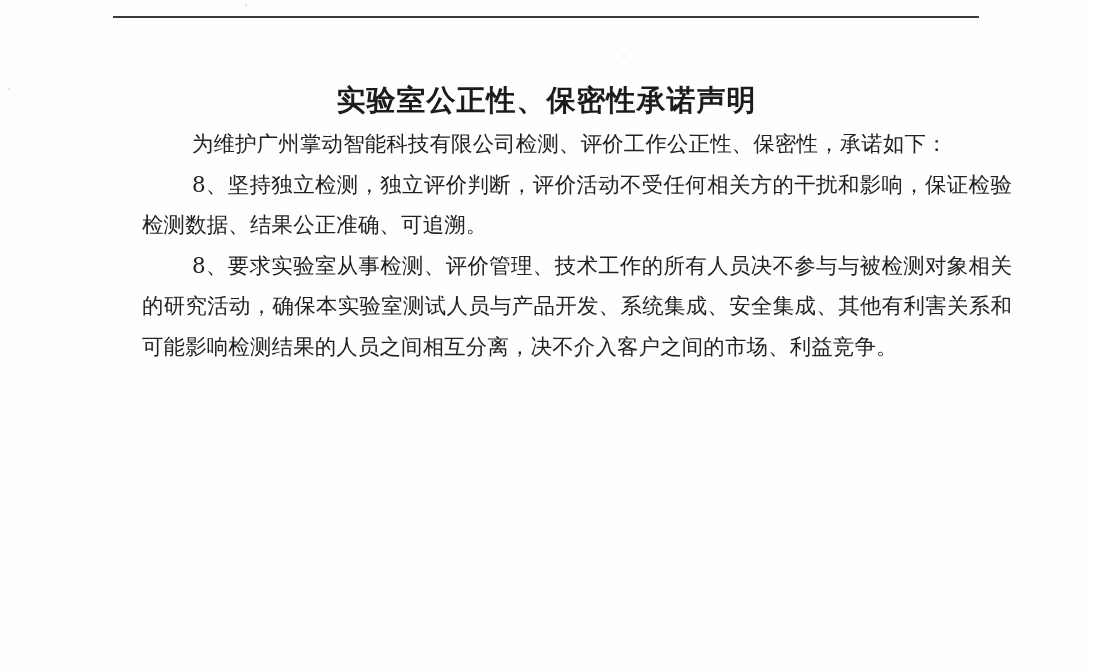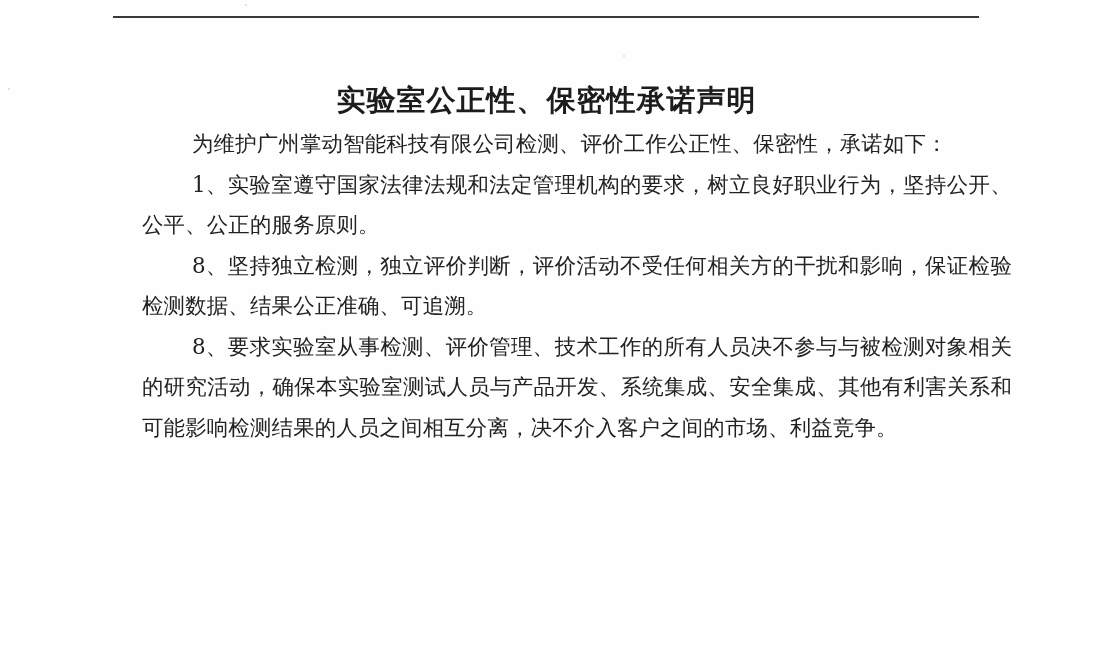--- a/index.html
+++ b/index.html
@@ -85,19 +85,18 @@
   <div class="header-rule"></div>
 
   <div class="speck" style="left:245px;top:4px;"></div>
   <div class="speck" style="left:8px;top:88px;"></div>
   <div class="speck" style="left:623px;top:55px;"></div>
 
   <h1 class="title">实验室公正性、保密性承诺声明</h1>
 
   <div class="body-text">
     <p class="para">为维护广州掌动智能科技有限公司检测、评价工作公正性、保密性，承诺如下：</p>
-    <p class="para">1、实验室遵守国家法律法规和法定管理机构的要求，树立良好职业行为，坚持公开、公平、公正的服务原则。</p>
     <p class="para">8、坚持独立检测，独立评价判断，评价活动不受任何相关方的干扰和影响，保证检验检测数据、结果公正准确、可追溯。</p>
     <p class="para">8、要求实验室从事检测、评价管理、技术工作的所有人员决不参与与被检测对象相关的研究活动，确保本实验室测试人员与产品开发、系统集成、安全集成、其他有利害关系和可能影响检测结果的人员之间相互分离，决不介入客户之间的市场、利益竞争。</p>
   </div>
 
   <div class="faint-line"></div>
 </div>
 
 </body></html>

